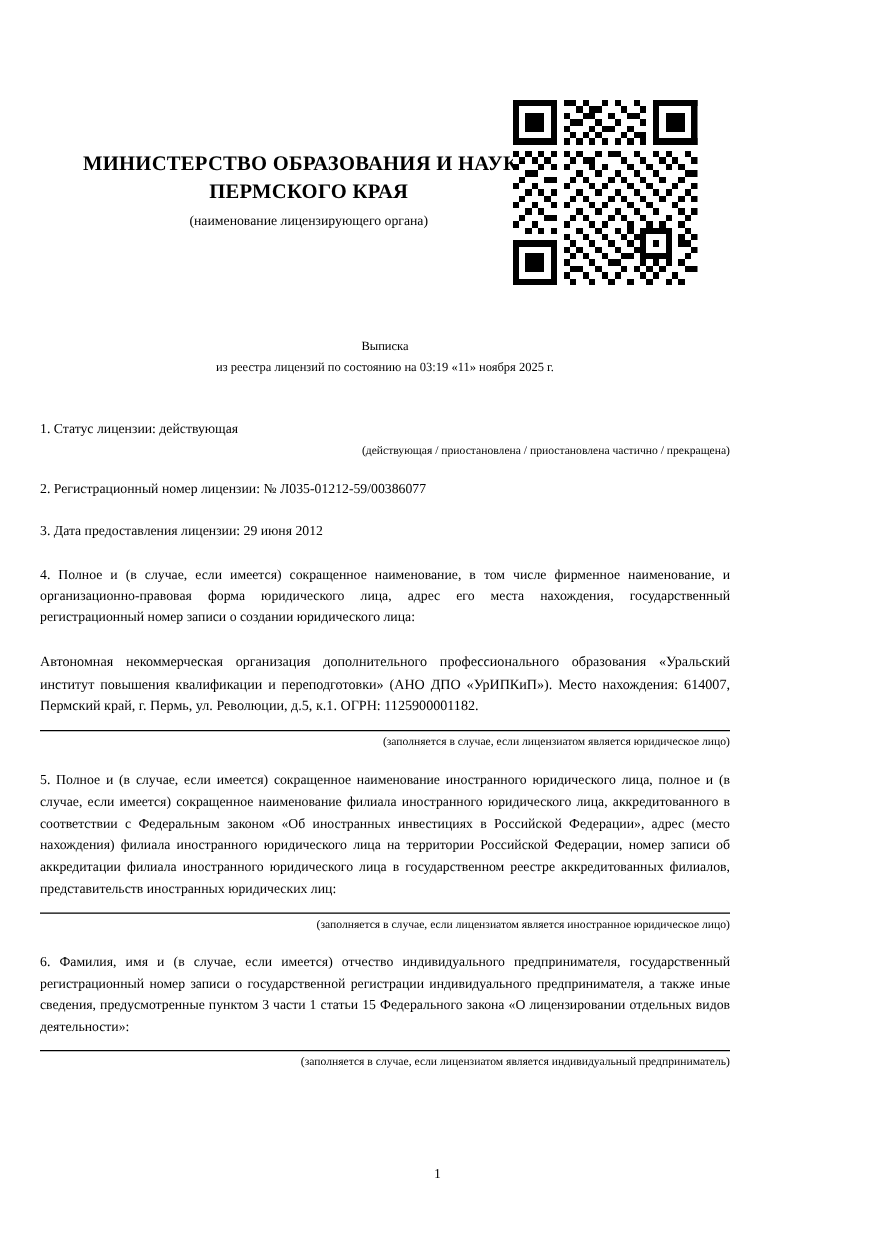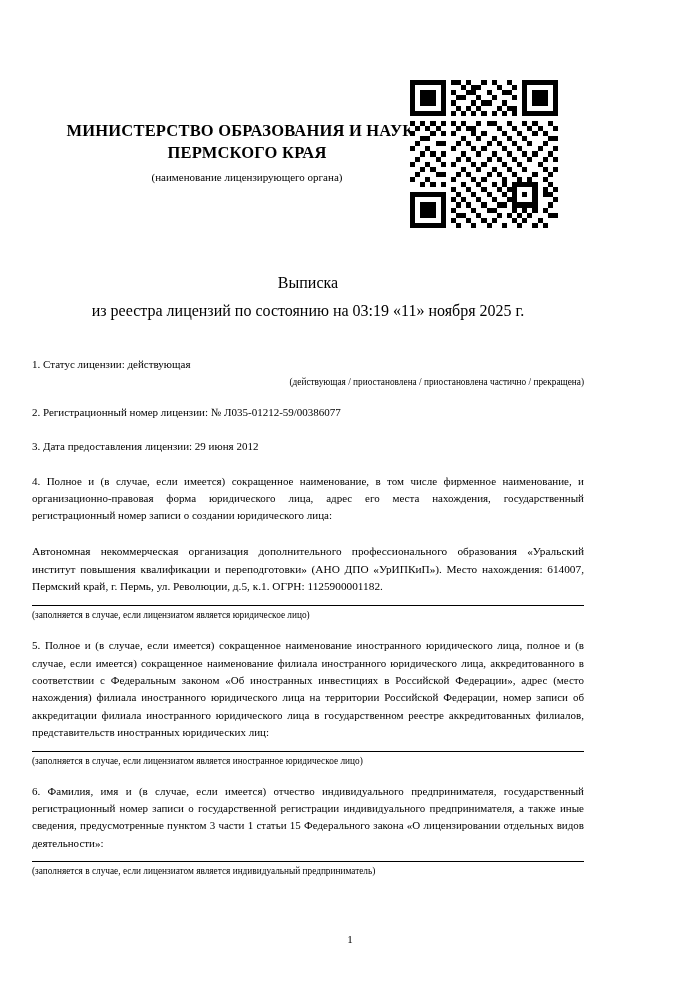--- a/index.html
+++ b/index.html
@@ -48,35 +48,35 @@
   }
   .header .sub {
     font-size: 11px;
     margin-top: 6px;
   }
 
   
   .titleblock {
     text-align: center;
     margin-top: 86px;
-    font-size: 16px;
+    font-size: 10px;
     line-height: 1.75;
   }
 
   
   .item {
     font-size: 11px;
     line-height: 1.58;
     text-align: justify;
     margin-top: 17px;
   }
   .item.first { margin-top: 31px; }
   .note {
     font-size: 9.3px;
-    text-align: left;
+    text-align: right;
     margin-top: 4px;
   }
   .note.indent-left {
     text-align: right;
     padding-left: 112px;
   }
   .block-body {
     font-size: 11.3px;
     line-height: 1.58;
     text-align: justify;

